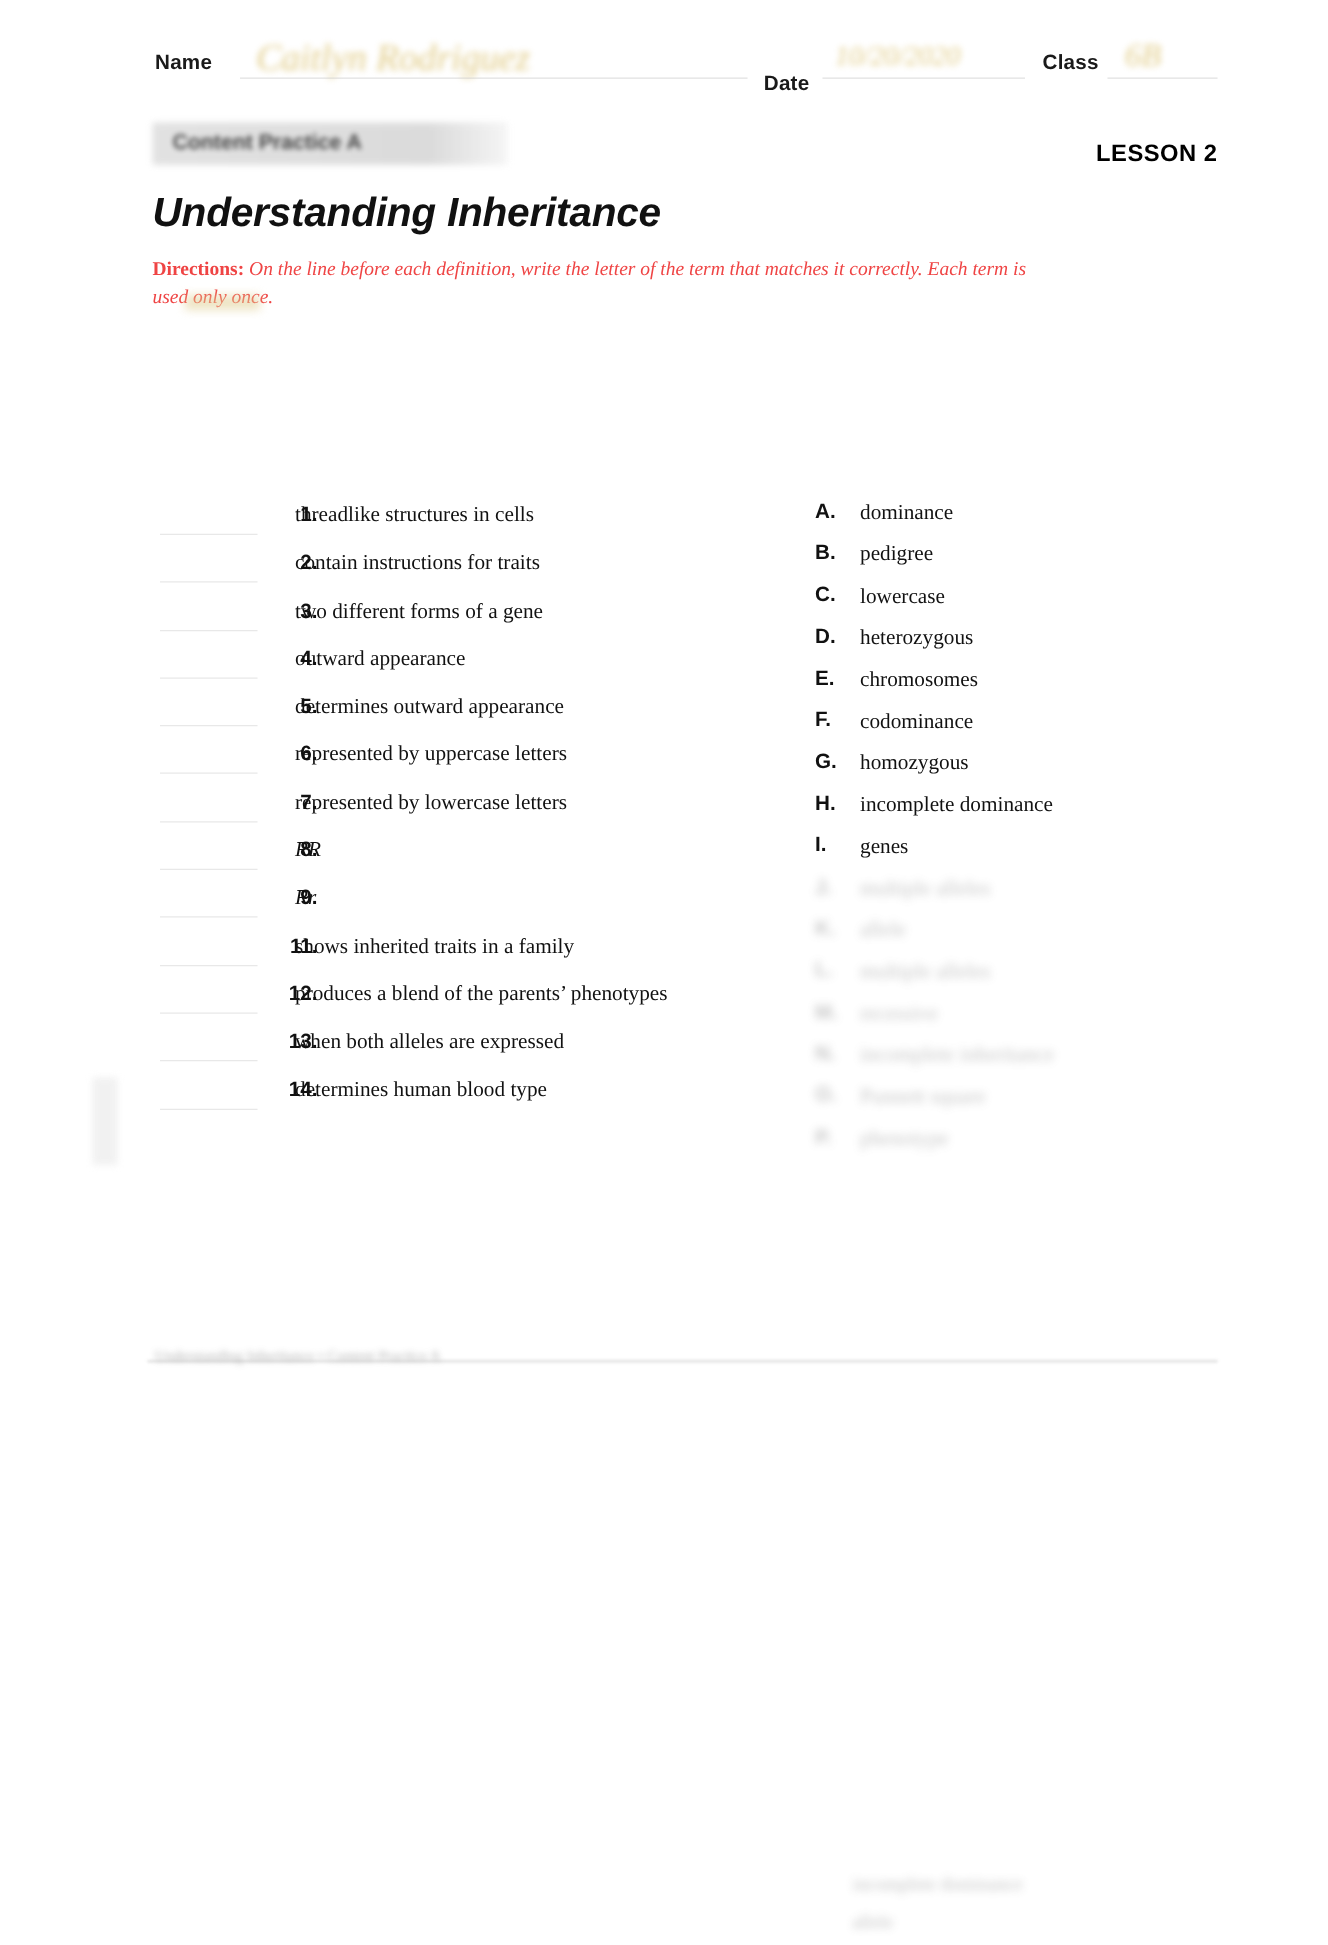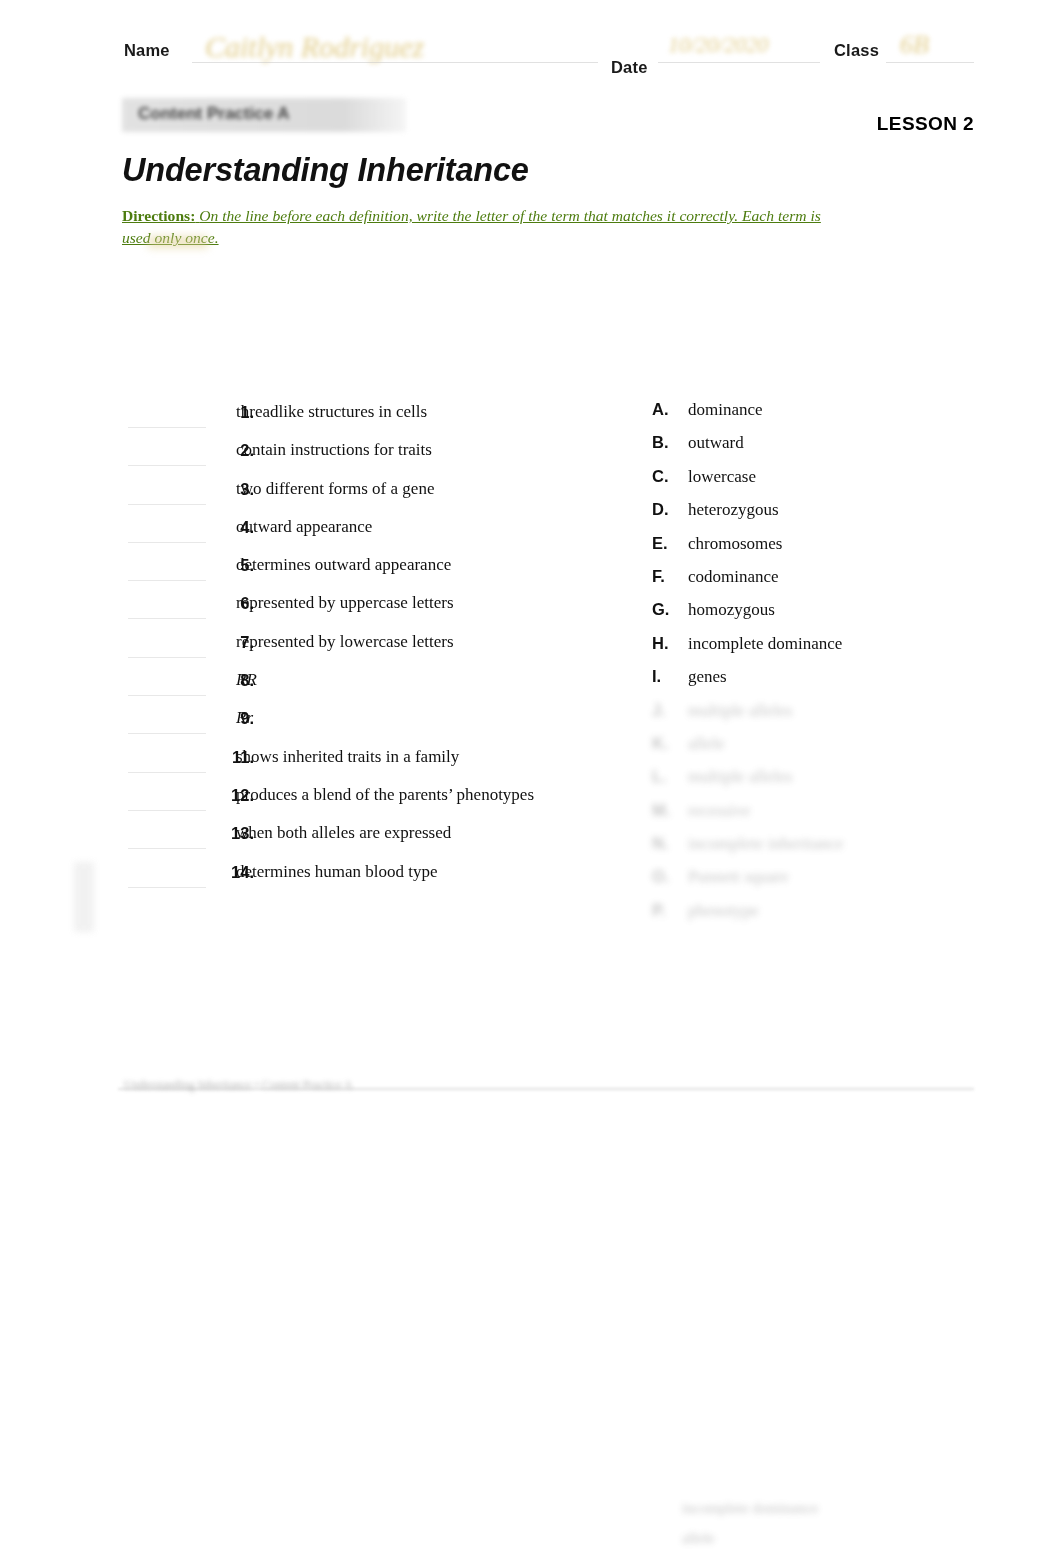--- a/index.html
+++ b/index.html
@@ -108,22 +108,21 @@
   }
 
   
   .directions {
     position: absolute;
     left: 122px;
     top: 205px;
     width: 712px;
     font-size: 15.6px;
     line-height: 1.42;
-    color: #4d7c0f;
-    text-decoration: underline;
+    color: #ef4444;
   }
   .directions .lbl {
     font-weight: bold;
     font-style: normal;
   }
   .directions .body {
     font-style: italic;
   }
 
   .smudge-under-dir {
@@ -401,21 +400,21 @@
     </div>
   </div>
 
 <div class="terms">
     <div class="term-row">
       <div class="term-letter">A.</div>
       <div class="term-word">dominance</div>
     </div>
     <div class="term-row">
       <div class="term-letter">B.</div>
-      <div class="term-word">outward</div>
+      <div class="term-word">pedigree</div>
     </div>
     <div class="term-row">
       <div class="term-letter">C.</div>
       <div class="term-word">lowercase</div>
     </div>
     <div class="term-row">
       <div class="term-letter">D.</div>
       <div class="term-word">heterozygous</div>
     </div>
     <div class="term-row">

